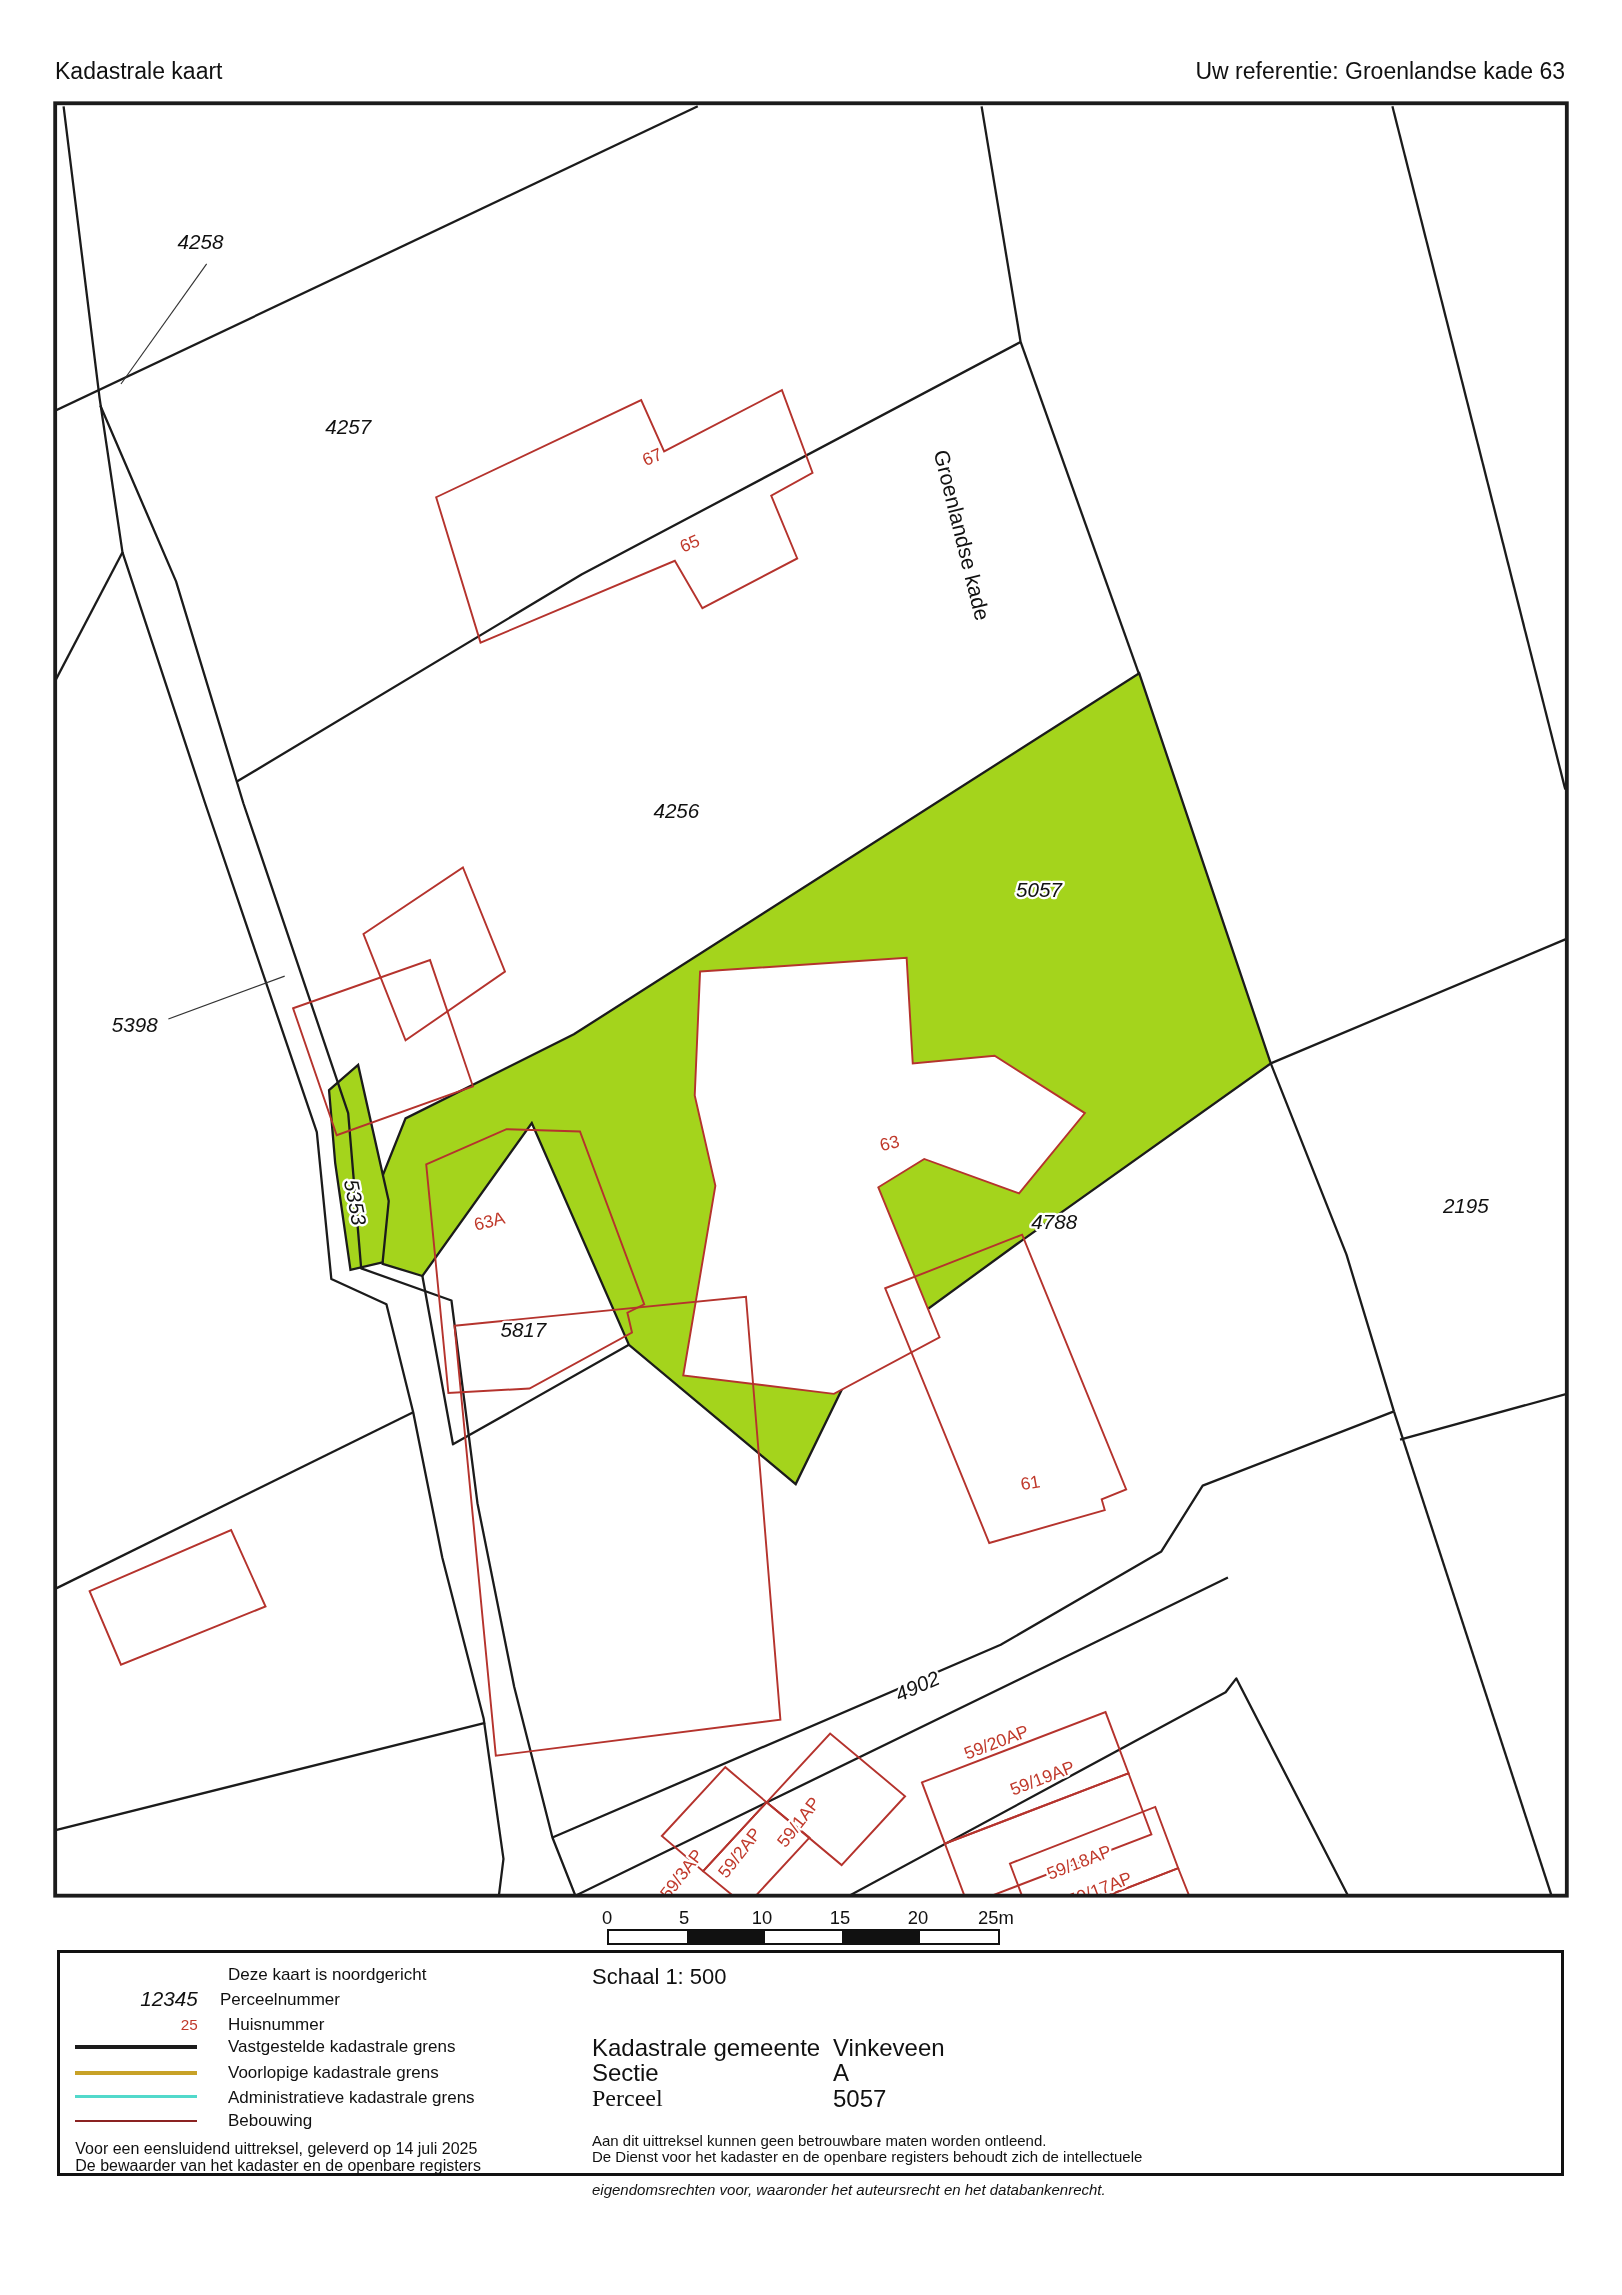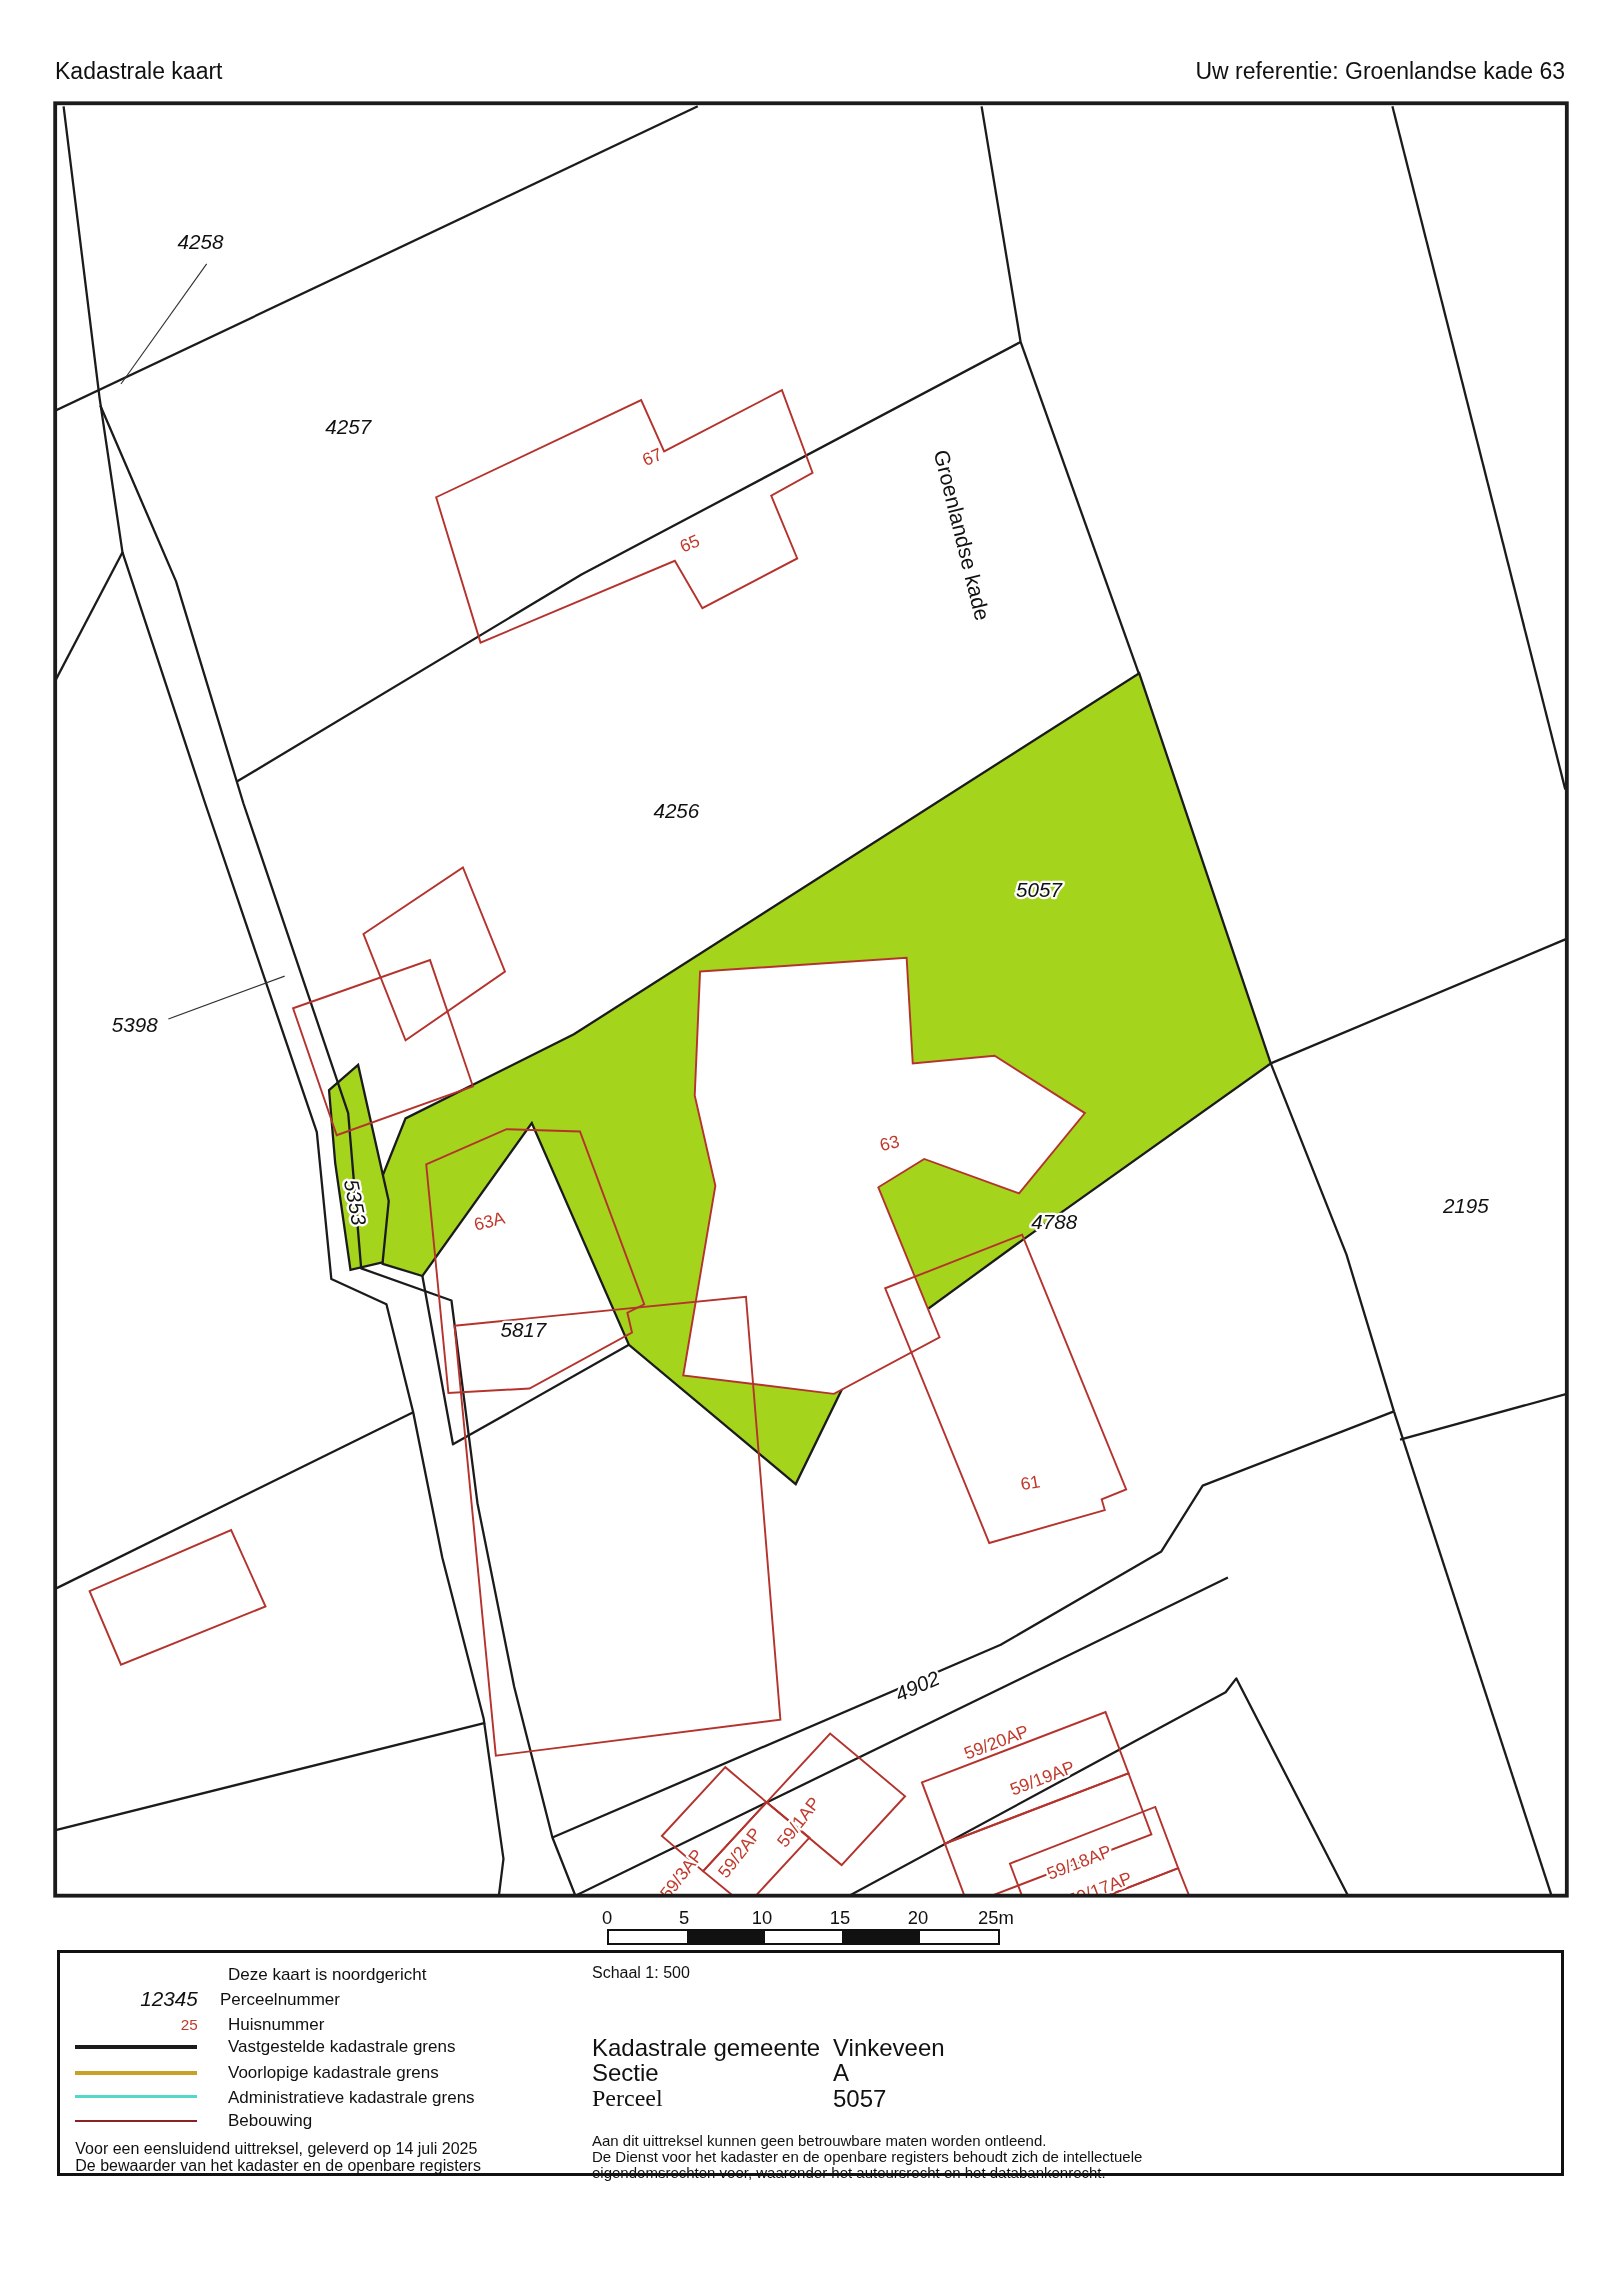--- a/index.html
+++ b/index.html
@@ -20,21 +20,21 @@
   #sb-bar{position:absolute;left:0;top:22px;width:389px;height:12.2px;border:2.3px solid #111;display:flex;}
   .sb-seg{flex:1 1 0;height:100%;}
   
   #panel{position:absolute;left:57px;top:1950px;width:1507px;height:226px;border:3.8px solid #111;box-sizing:border-box;}
   .pl{position:absolute;white-space:nowrap;}
   .leg-label{font-size:17px;}
   .leg-sample-num{font:italic 20.7px "Liberation Sans","DejaVu Sans",sans-serif;}
   .leg-sample-huis{font-size:15.3px;}
   .leg-line{position:absolute;width:122px;}
   .foot{font-size:16px;}
-  .schaal{font-size:16px;}
+  .schaal{font-size:22px;}
   .kv{font-size:24px;}
   .disc{font-size:15px;}
   #logo{position:absolute;left:1255px;top:1955px;width:306px;height:219px;}
   #logo-text{position:absolute;left:0;top:13.8px;width:176px;text-align:right;
              font:italic 35px "Liberation Serif","DejaVu Serif",serif;letter-spacing:0.8px;}
 </style>
 </head>
 <body>
 
 <div id="page">
@@ -171,18 +171,18 @@
 
     <div class="pl kv" style="left:532px;top:81px;">Kadastrale gemeente</div>
     <div class="pl kv" style="left:773px;top:81px;">Vinkeveen</div>
     <div class="pl kv" style="left:532px;top:106px;">Sectie</div>
     <div class="pl kv" style="left:773px;top:106px;">A</div>
     <div class="pl kv" style="left:532px;top:132px;font-family:Liberation Serif, serif;">Perceel</div>
     <div class="pl kv" style="left:773px;top:132px;">5057</div>
 
     <div class="pl disc" style="left:532px;top:179px;">Aan dit uittreksel kunnen geen betrouwbare maten worden ontleend.</div>
     <div class="pl disc" style="left:532px;top:195px;">De Dienst voor het kadaster en de openbare registers behoudt zich de intellectuele</div>
-    <div class="pl disc" style="left:532px;top:211px;">eigendomsrechten voor, waaronder het auteursrecht en het databankenrecht.</div>
+    <div class="pl disc" style="left:532px;top:228px;font-style:italic;">eigendomsrechten voor, waaronder het auteursrecht en het databankenrecht.</div>
   </div>
 
 
 </div>
 
 
 </body></html>

